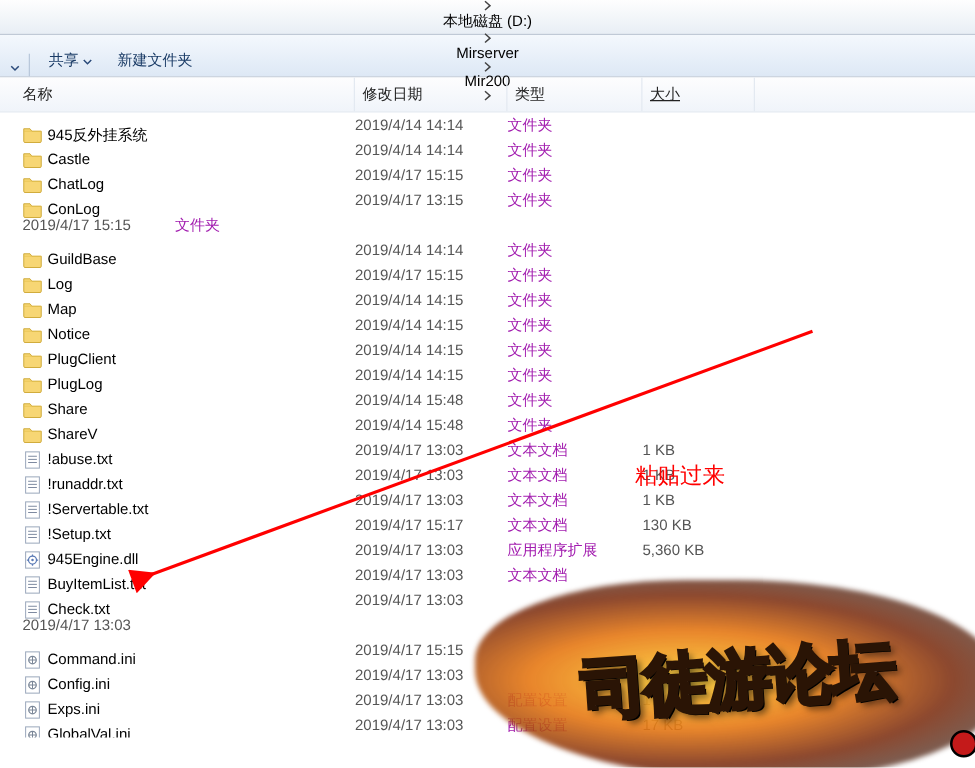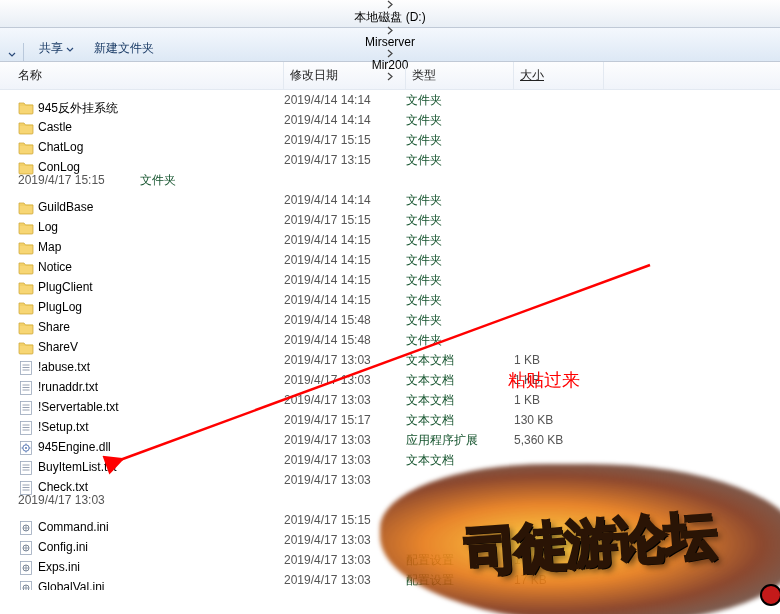--- a/index.html
+++ b/index.html
@@ -19,21 +19,21 @@
 .hd { padding: 0 6px; height:100%; display:flex; align-items:center; border-right: 1px solid #e3e9f1; color:#222; }
 .hd.name { width: 284px; padding-left: 18px; }
 .hd.date { width: 122px; }
 .hd.type { width: 108px; }
 .hd.size { width: 90px; text-decoration: underline; }
 
 .filelist { overflow: hidden; }
 .row { height: 20px; display: flex; align-items: center; padding-left: 18px; }
 .icon-cell { width: 266px; display:flex; align-items:flex-start; gap:4px;margin-top:18px; }
 .cell-date { width:122px; color:#555; }
-.cell-type { width:108px; color:#14532d; }
+.cell-type { width:108px; color:#a21caf; }
 .cell-size { width:90px; padding-right:20px; color:#555; }
 
 .icn { width:16px; height:16px; flex:none; }
 
 .arrow-overlay { position:absolute; left:90px; top:260px; pointer-events:none; }
 .annot { position:absolute; left:508px; top:368px; color:#ff0000; font-size:18px; pointer-events:none; }
 
 .watermark { position:absolute; right:-20px; bottom:-10px; width:420px; height:160px; pointer-events:none; }
 .wm-bg { position:absolute; inset:0; background: radial-gradient(ellipse at 40% 50%, rgba(255,210,60,0.95), rgba(230,120,20,0.9) 35%, rgba(120,40,10,0.85) 60%, rgba(20,10,5,0.6) 85%); filter: blur(2px); border-radius: 40% 50% 45% 55%; }
 .wm-txt { position:absolute; left:50%; top:50%; transform:translate(-50%,-50%) rotate(-4deg); font-size:52px; font-weight:900; color:#fff; -webkit-text-stroke: 3px #2a1405; text-shadow: 2px 2px 0 #000, 4px 4px 6px rgba(0,0,0,0.6); font-family: "STKaiti","KaiTi","Microsoft YaHei",serif; white-space:nowrap; letter-spacing:-2px; }

